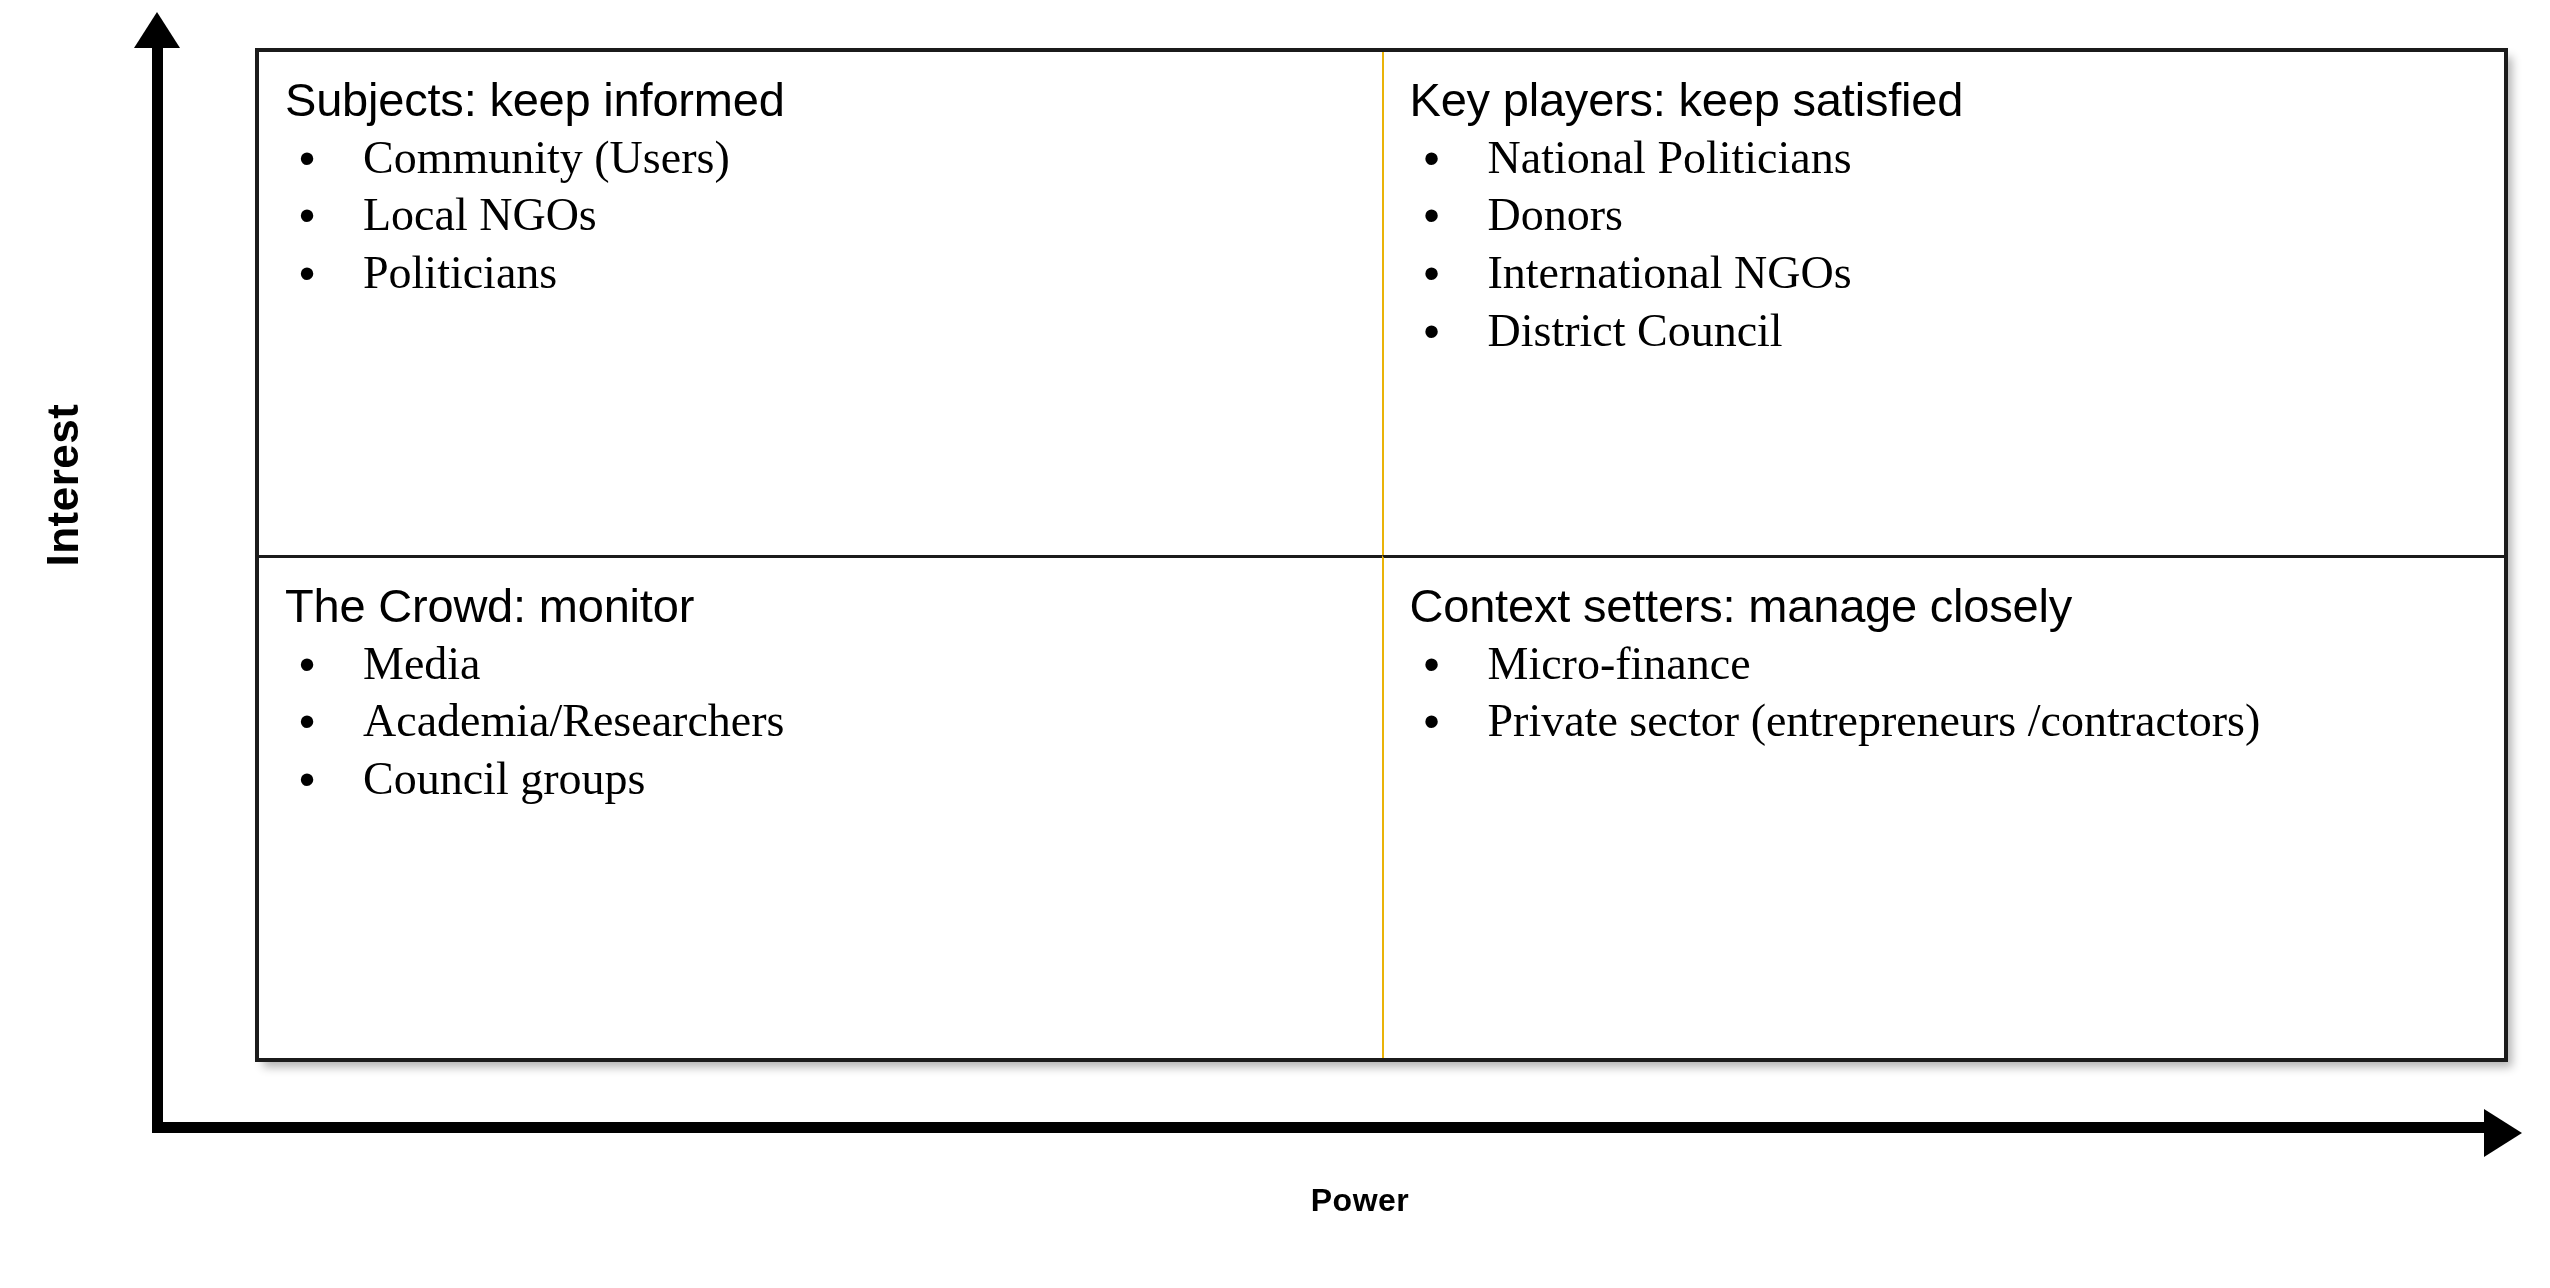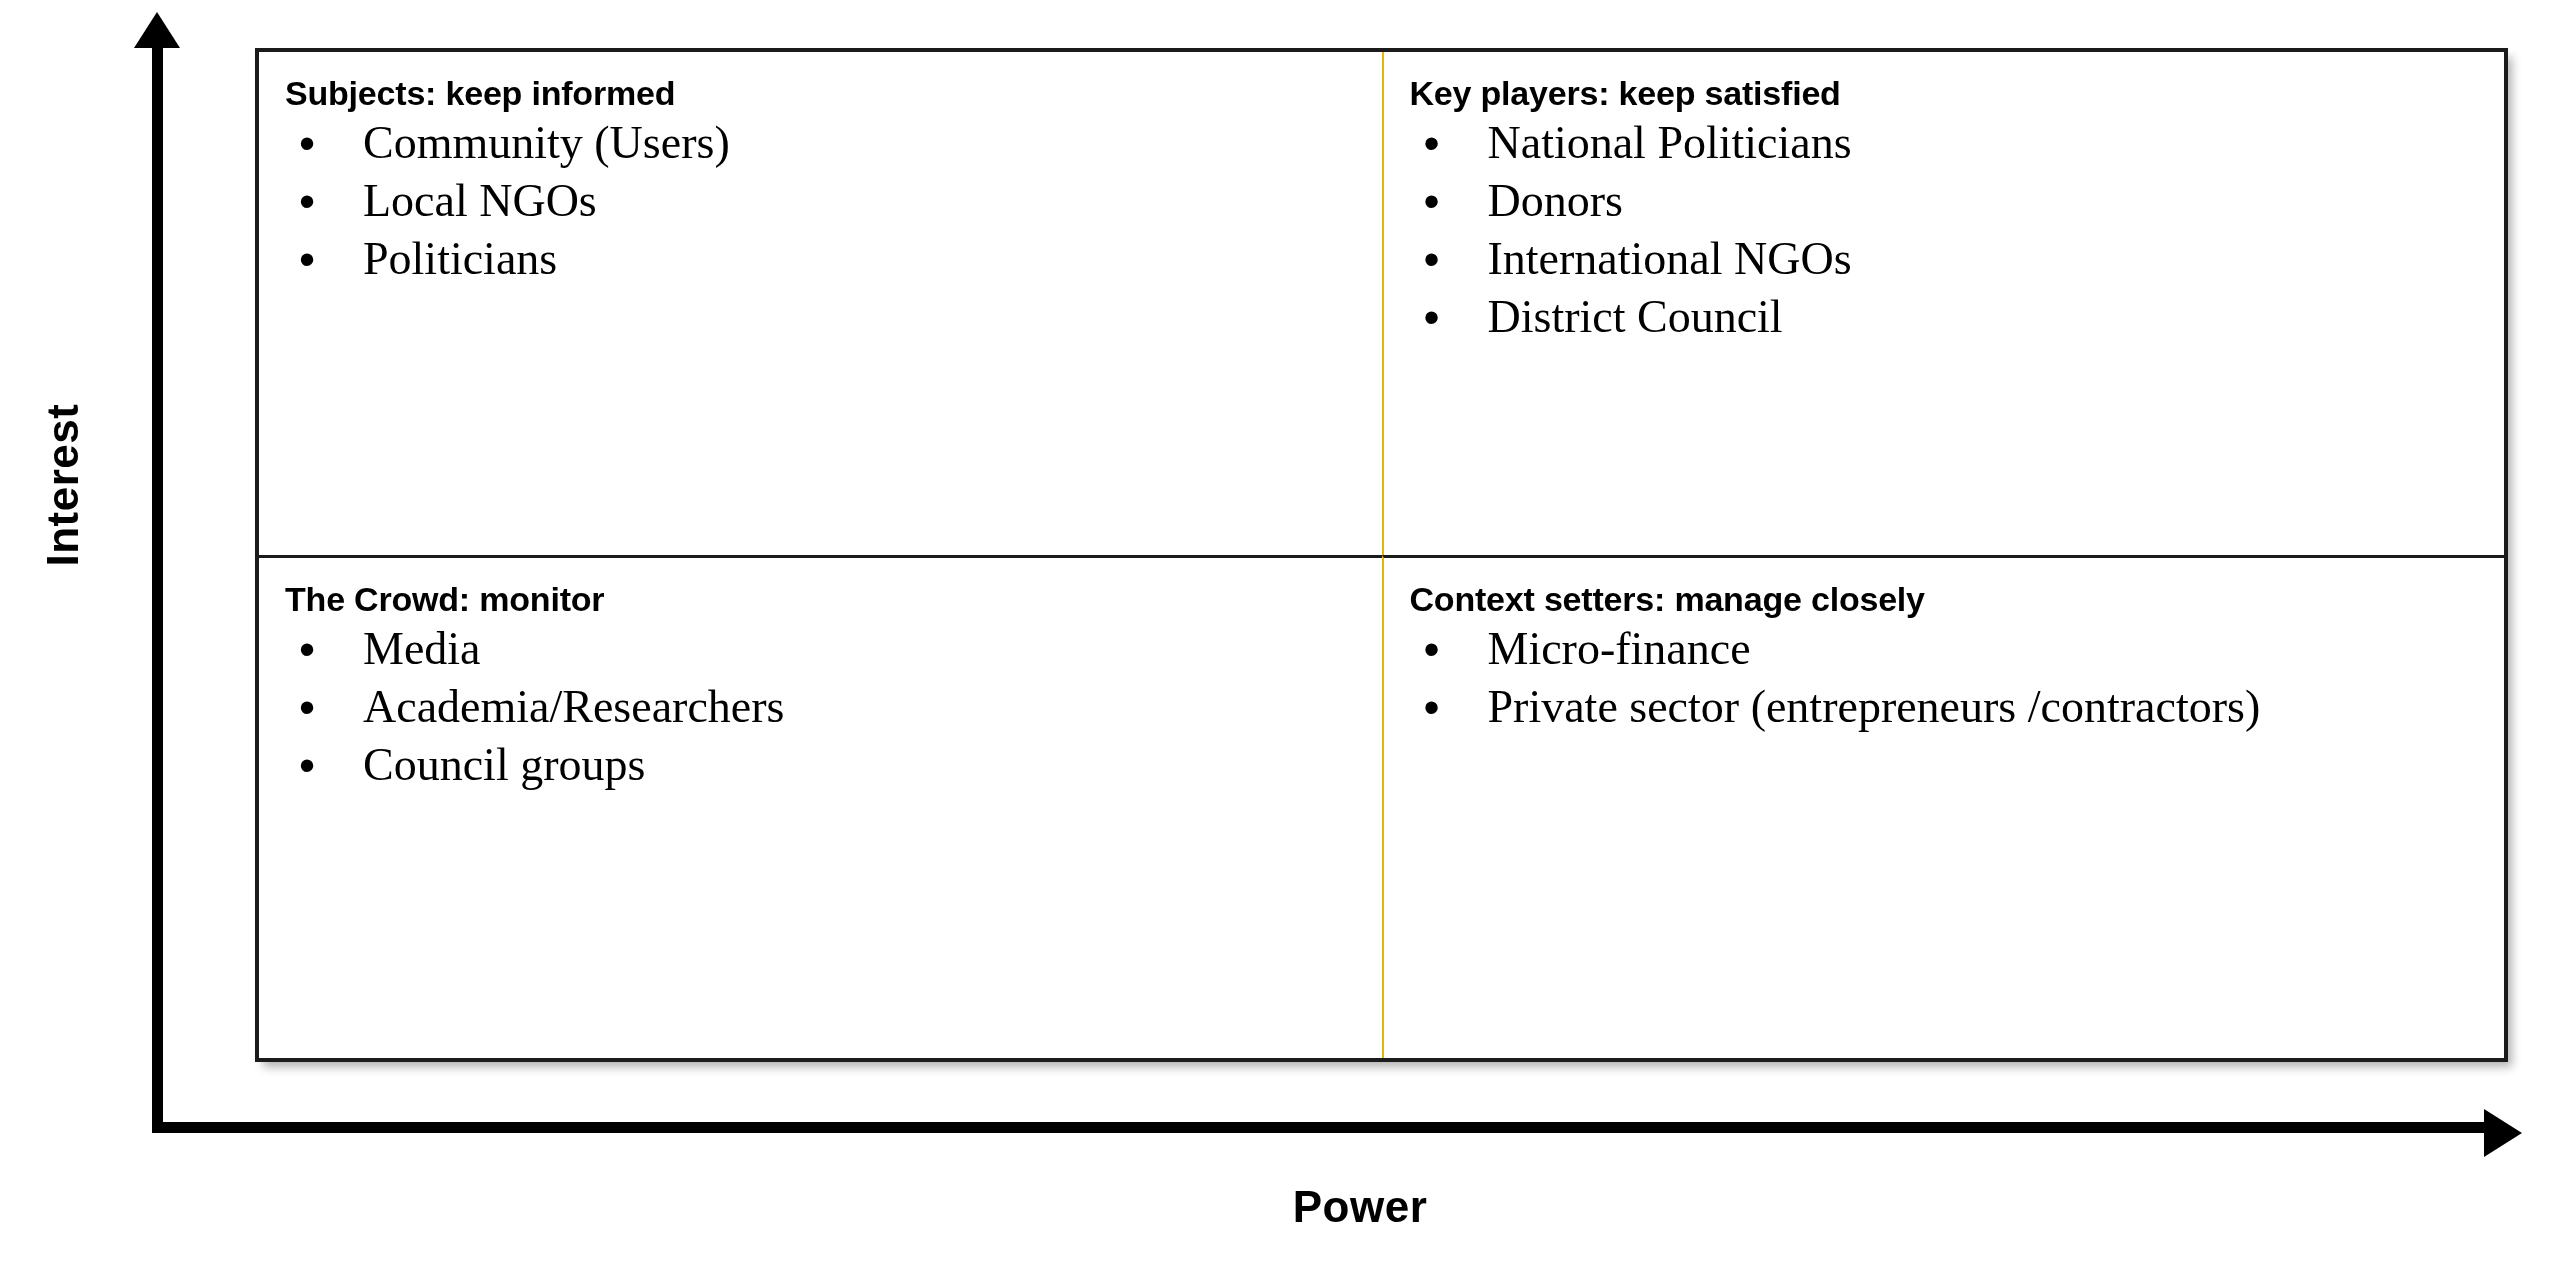--- a/index.html
+++ b/index.html
@@ -71,21 +71,21 @@
     font-weight: bold;
     letter-spacing: 0.5px;
     white-space: nowrap;
   }
   .axis-label-x {
     position: absolute;
     left: 1150px;
     top: 1182px;
     width: 420px;
     text-align: center;
-    font-size: 44px;
+    font-size: 32px;
     font-weight: bold;
     letter-spacing: 0.5px;
     white-space: nowrap;
   }
 
   
   .matrix {
     position: absolute;
     left: 255px;
     top: 48px;
@@ -102,22 +102,22 @@
   .cell {
     position: relative;
     box-sizing: border-box;
     padding: 22px 26px 10px 26px;
     overflow: hidden;
   }
   .cell.col-right { border-left: 2px solid #eab308; }
   .cell.row-bottom { border-top: 3px solid #1b1b1b; }
 
   .cell-title {
-    font-size: 34px;
-    font-weight: bold;
+    font-size: 47px;
+    font-weight: normal;
     line-height: 1.12;
     margin: 0 0 6px 0;
     white-space: nowrap;
     letter-spacing: -0.2px;
   }
   .cell-list {
     list-style: none;
     margin: 0;
     padding: 0;
   }

